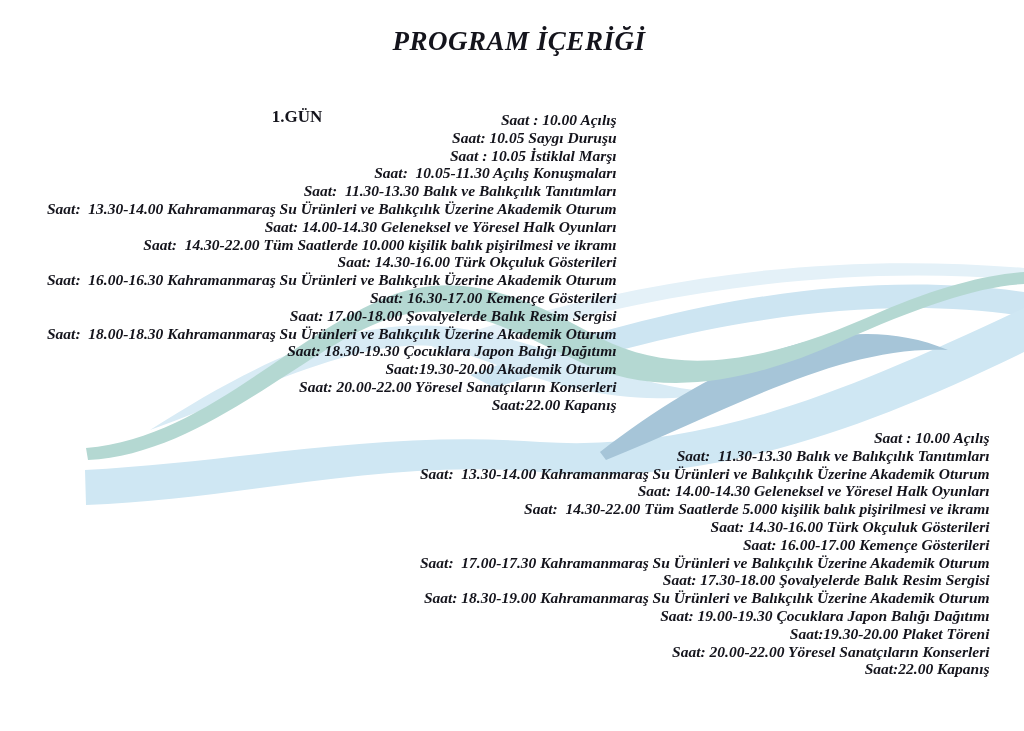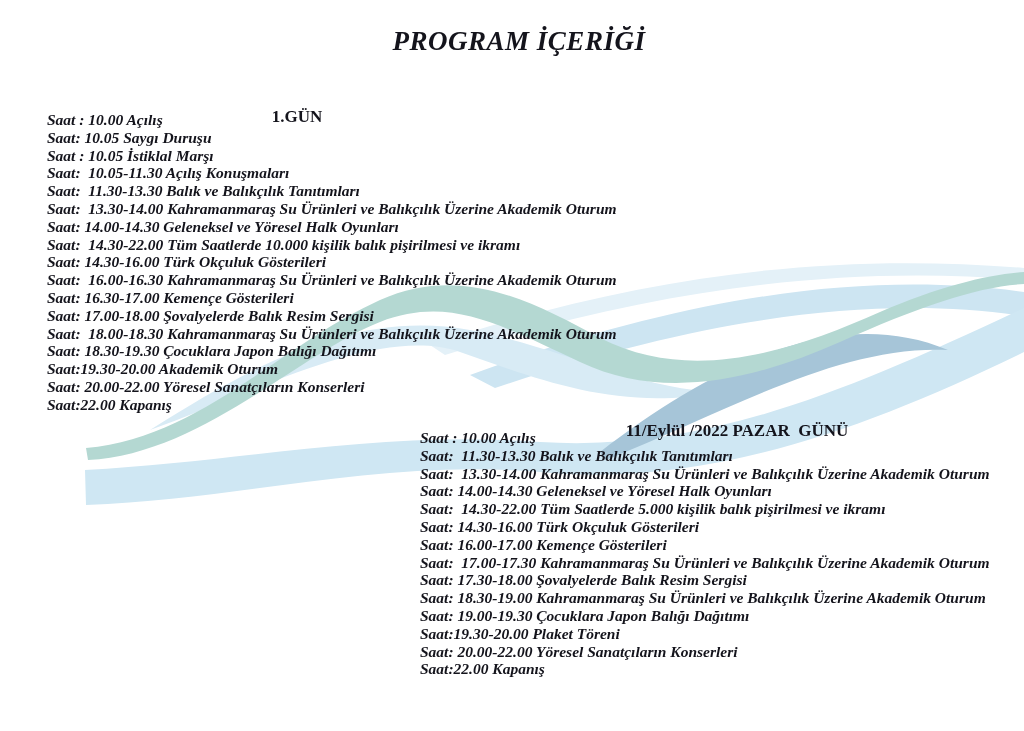--- a/index.html
+++ b/index.html
@@ -59,21 +59,21 @@
   .schedule {
     position: absolute;
     font-weight: bold;
     font-style: italic;
     font-size: 15.5px;
     line-height: 17.8px;
     white-space: pre;
   }
   .day1-schedule { top: 111px; left: 47px; }
   .day2-schedule { top: 429px; left: 420px; }
-  .schedule-line { white-space: pre; }
+  .schedule-line { white-space: pre; text-align: right; }
 </style>
 </head>
 <body>
 
 <div class="page">
 
   <svg class="waves" width="1024" height="731" viewBox="0 0 1024 731">
 
     <path fill="#e4f1f8" d="M430,345 C640,275 830,252 1024,268 L1024,280 C840,264 650,290 445,355 Z"></path>
 
@@ -92,19 +92,18 @@
 
     <div class="doc-title">PROGRAM İÇERİĞİ</div>
 
     <div class="day-header day1-header">
       <span class="day-name">1.GÜN</span>
     </div>
 
     <div class="schedule day1-schedule"><div class="schedule-line">Saat : 10.00 Açılış</div><div class="schedule-line">Saat: 10.05 Saygı Duruşu</div><div class="schedule-line">Saat : 10.05 İstiklal Marşı</div><div class="schedule-line">Saat:  10.05-11.30 Açılış Konuşmaları</div><div class="schedule-line">Saat:  11.30-13.30 Balık ve Balıkçılık Tanıtımları</div><div class="schedule-line">Saat:  13.30-14.00 Kahramanmaraş Su Ürünleri ve Balıkçılık Üzerine Akademik Oturum</div><div class="schedule-line">Saat: 14.00-14.30 Geleneksel ve Yöresel Halk Oyunları</div><div class="schedule-line">Saat:  14.30-22.00 Tüm Saatlerde 10.000 kişilik balık pişirilmesi ve ikramı</div><div class="schedule-line">Saat: 14.30-16.00 Türk Okçuluk Gösterileri</div><div class="schedule-line">Saat:  16.00-16.30 Kahramanmaraş Su Ürünleri ve Balıkçılık Üzerine Akademik Oturum</div><div class="schedule-line">Saat: 16.30-17.00 Kemençe Gösterileri</div><div class="schedule-line">Saat: 17.00-18.00 Şovalyelerde Balık Resim Sergisi</div><div class="schedule-line">Saat:  18.00-18.30 Kahramanmaraş Su Ürünleri ve Balıkçılık Üzerine Akademik Oturum</div><div class="schedule-line">Saat: 18.30-19.30 Çocuklara Japon Balığı Dağıtımı</div><div class="schedule-line">Saat:19.30-20.00 Akademik Oturum</div><div class="schedule-line">Saat: 20.00-22.00 Yöresel Sanatçıların Konserleri</div><div class="schedule-line">Saat:22.00 Kapanış</div></div>
 
     <div class="day-header day2-header">
-      <span class="day-date">11/Eylül /2022 PAZAR  GÜNÜ</span>
     </div>
 
     <div class="schedule day2-schedule"><div class="schedule-line">Saat : 10.00 Açılış</div><div class="schedule-line">Saat:  11.30-13.30 Balık ve Balıkçılık Tanıtımları</div><div class="schedule-line">Saat:  13.30-14.00 Kahramanmaraş Su Ürünleri ve Balıkçılık Üzerine Akademik Oturum</div><div class="schedule-line">Saat: 14.00-14.30 Geleneksel ve Yöresel Halk Oyunları</div><div class="schedule-line">Saat:  14.30-22.00 Tüm Saatlerde 5.000 kişilik balık pişirilmesi ve ikramı</div><div class="schedule-line">Saat: 14.30-16.00 Türk Okçuluk Gösterileri</div><div class="schedule-line">Saat: 16.00-17.00 Kemençe Gösterileri</div><div class="schedule-line">Saat:  17.00-17.30 Kahramanmaraş Su Ürünleri ve Balıkçılık Üzerine Akademik Oturum</div><div class="schedule-line">Saat: 17.30-18.00 Şovalyelerde Balık Resim Sergisi</div><div class="schedule-line">Saat: 18.30-19.00 Kahramanmaraş Su Ürünleri ve Balıkçılık Üzerine Akademik Oturum</div><div class="schedule-line">Saat: 19.00-19.30 Çocuklara Japon Balığı Dağıtımı</div><div class="schedule-line">Saat:19.30-20.00 Plaket Töreni</div><div class="schedule-line">Saat: 20.00-22.00 Yöresel Sanatçıların Konserleri</div><div class="schedule-line">Saat:22.00 Kapanış</div></div>
 
   </div>
 </div>
 
 </body></html>

